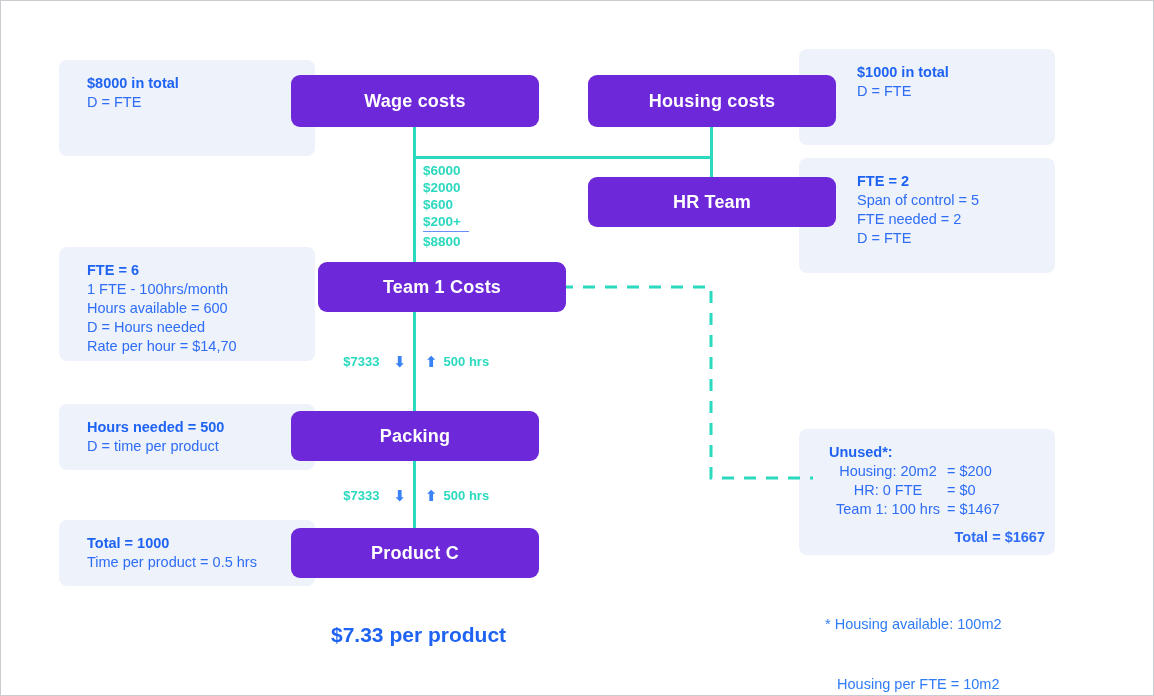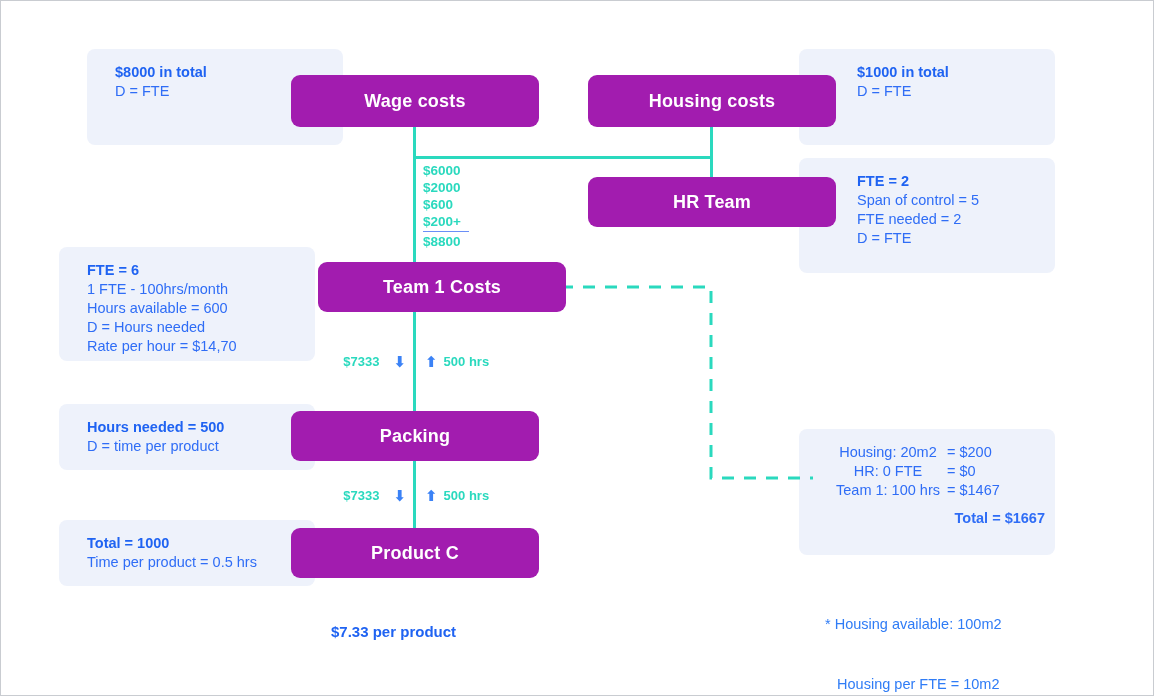--- a/index.html
+++ b/index.html
@@ -24,21 +24,21 @@
     line-height:19px;
     box-sizing:border-box;
     padding:14px 0 14px 28px;
   }
   .panel .hd{font-weight:bold;color:#1f63f2;}
   .panel .ln{white-space:pre;}
 
   
   .node{
     position:absolute;
-    background:#a21caf;
+    background:#6d28d9;
     border-radius:9px;
     color:#ffffff;
     font-size:18px;
     font-weight:bold;
     display:flex;
     align-items:center;
     justify-content:center;
     box-sizing:border-box;
     z-index:5;
     letter-spacing:.2px;
@@ -84,21 +84,21 @@
   .footnote{
     position:absolute;
     color:#2f7cf6;
     font-size:14.5px;
     line-height:20px;
     white-space:pre;
   }
   .bigtotal{
     position:absolute;
     color:#1f63f2;
-    font-size:15px;
+    font-size:21px;
     font-weight:bold;
   }
 
   
   .urow{display:flex;}
   .urow .lbl{width:118px;text-align:center;}
   .urow .val{}
   .urow.total{justify-content:flex-end;font-weight:bold;padding-right:10px;padding-top:9px;}
 </style>
 </head>
@@ -109,21 +109,21 @@
   <div class="vline" style="left:412px;top:126px;height:430px;"></div>
 
   <div class="hline" style="left:412px;top:155px;width:299px;"></div>
 
   <div class="vline" style="left:709px;top:126px;height:52px;"></div>
 
   <svg class="dashed" viewBox="0 0 1154 696">
     <path d="M 538 286 L 710 286 L 710 477 L 812 477" fill="none" stroke="#2ad9be" stroke-width="3" stroke-dasharray="12 10" stroke-linecap="butt"></path>
   </svg>
 
-  <div class="panel" style="left:58px;top:48px;width:256px;height:96px;margin-left:28px;">
+  <div class="panel" style="left:58px;top:59px;width:256px;height:96px;">
     <div class="hd">$8000 in total</div>
     <div class="ln">D = FTE</div>
   </div>
 
   <div class="panel" style="left:58px;top:246px;width:256px;height:114px;">
     <div class="hd">FTE = 6</div>
     <div class="ln">1 FTE - 100hrs/month</div>
     <div class="ln">Hours available = 600</div>
     <div class="ln">D = Hours needed</div>
     <div class="ln">Rate per hour = $14,70</div>
@@ -145,20 +145,21 @@
   </div>
 
   <div class="panel" style="left:798px;top:157px;width:256px;height:115px;padding-left:58px;">
     <div class="hd">FTE = 2</div>
     <div class="ln">Span of control = 5</div>
     <div class="ln">FTE needed = 2</div>
     <div class="ln">D = FTE</div>
   </div>
 
   <div class="panel" style="left:798px;top:428px;width:256px;height:126px;padding-left:30px;">
+    <div class="hd">Unused*:</div>
     <div class="urow">
       <span class="lbl">Housing: 20m2</span>
       <span class="val">= $200</span>
     </div>
     <div class="urow">
       <span class="lbl">HR: 0 FTE</span>
       <span class="val">= $0</span>
     </div>
     <div class="urow">
       <span class="lbl">Team 1: 100 hrs</span>

